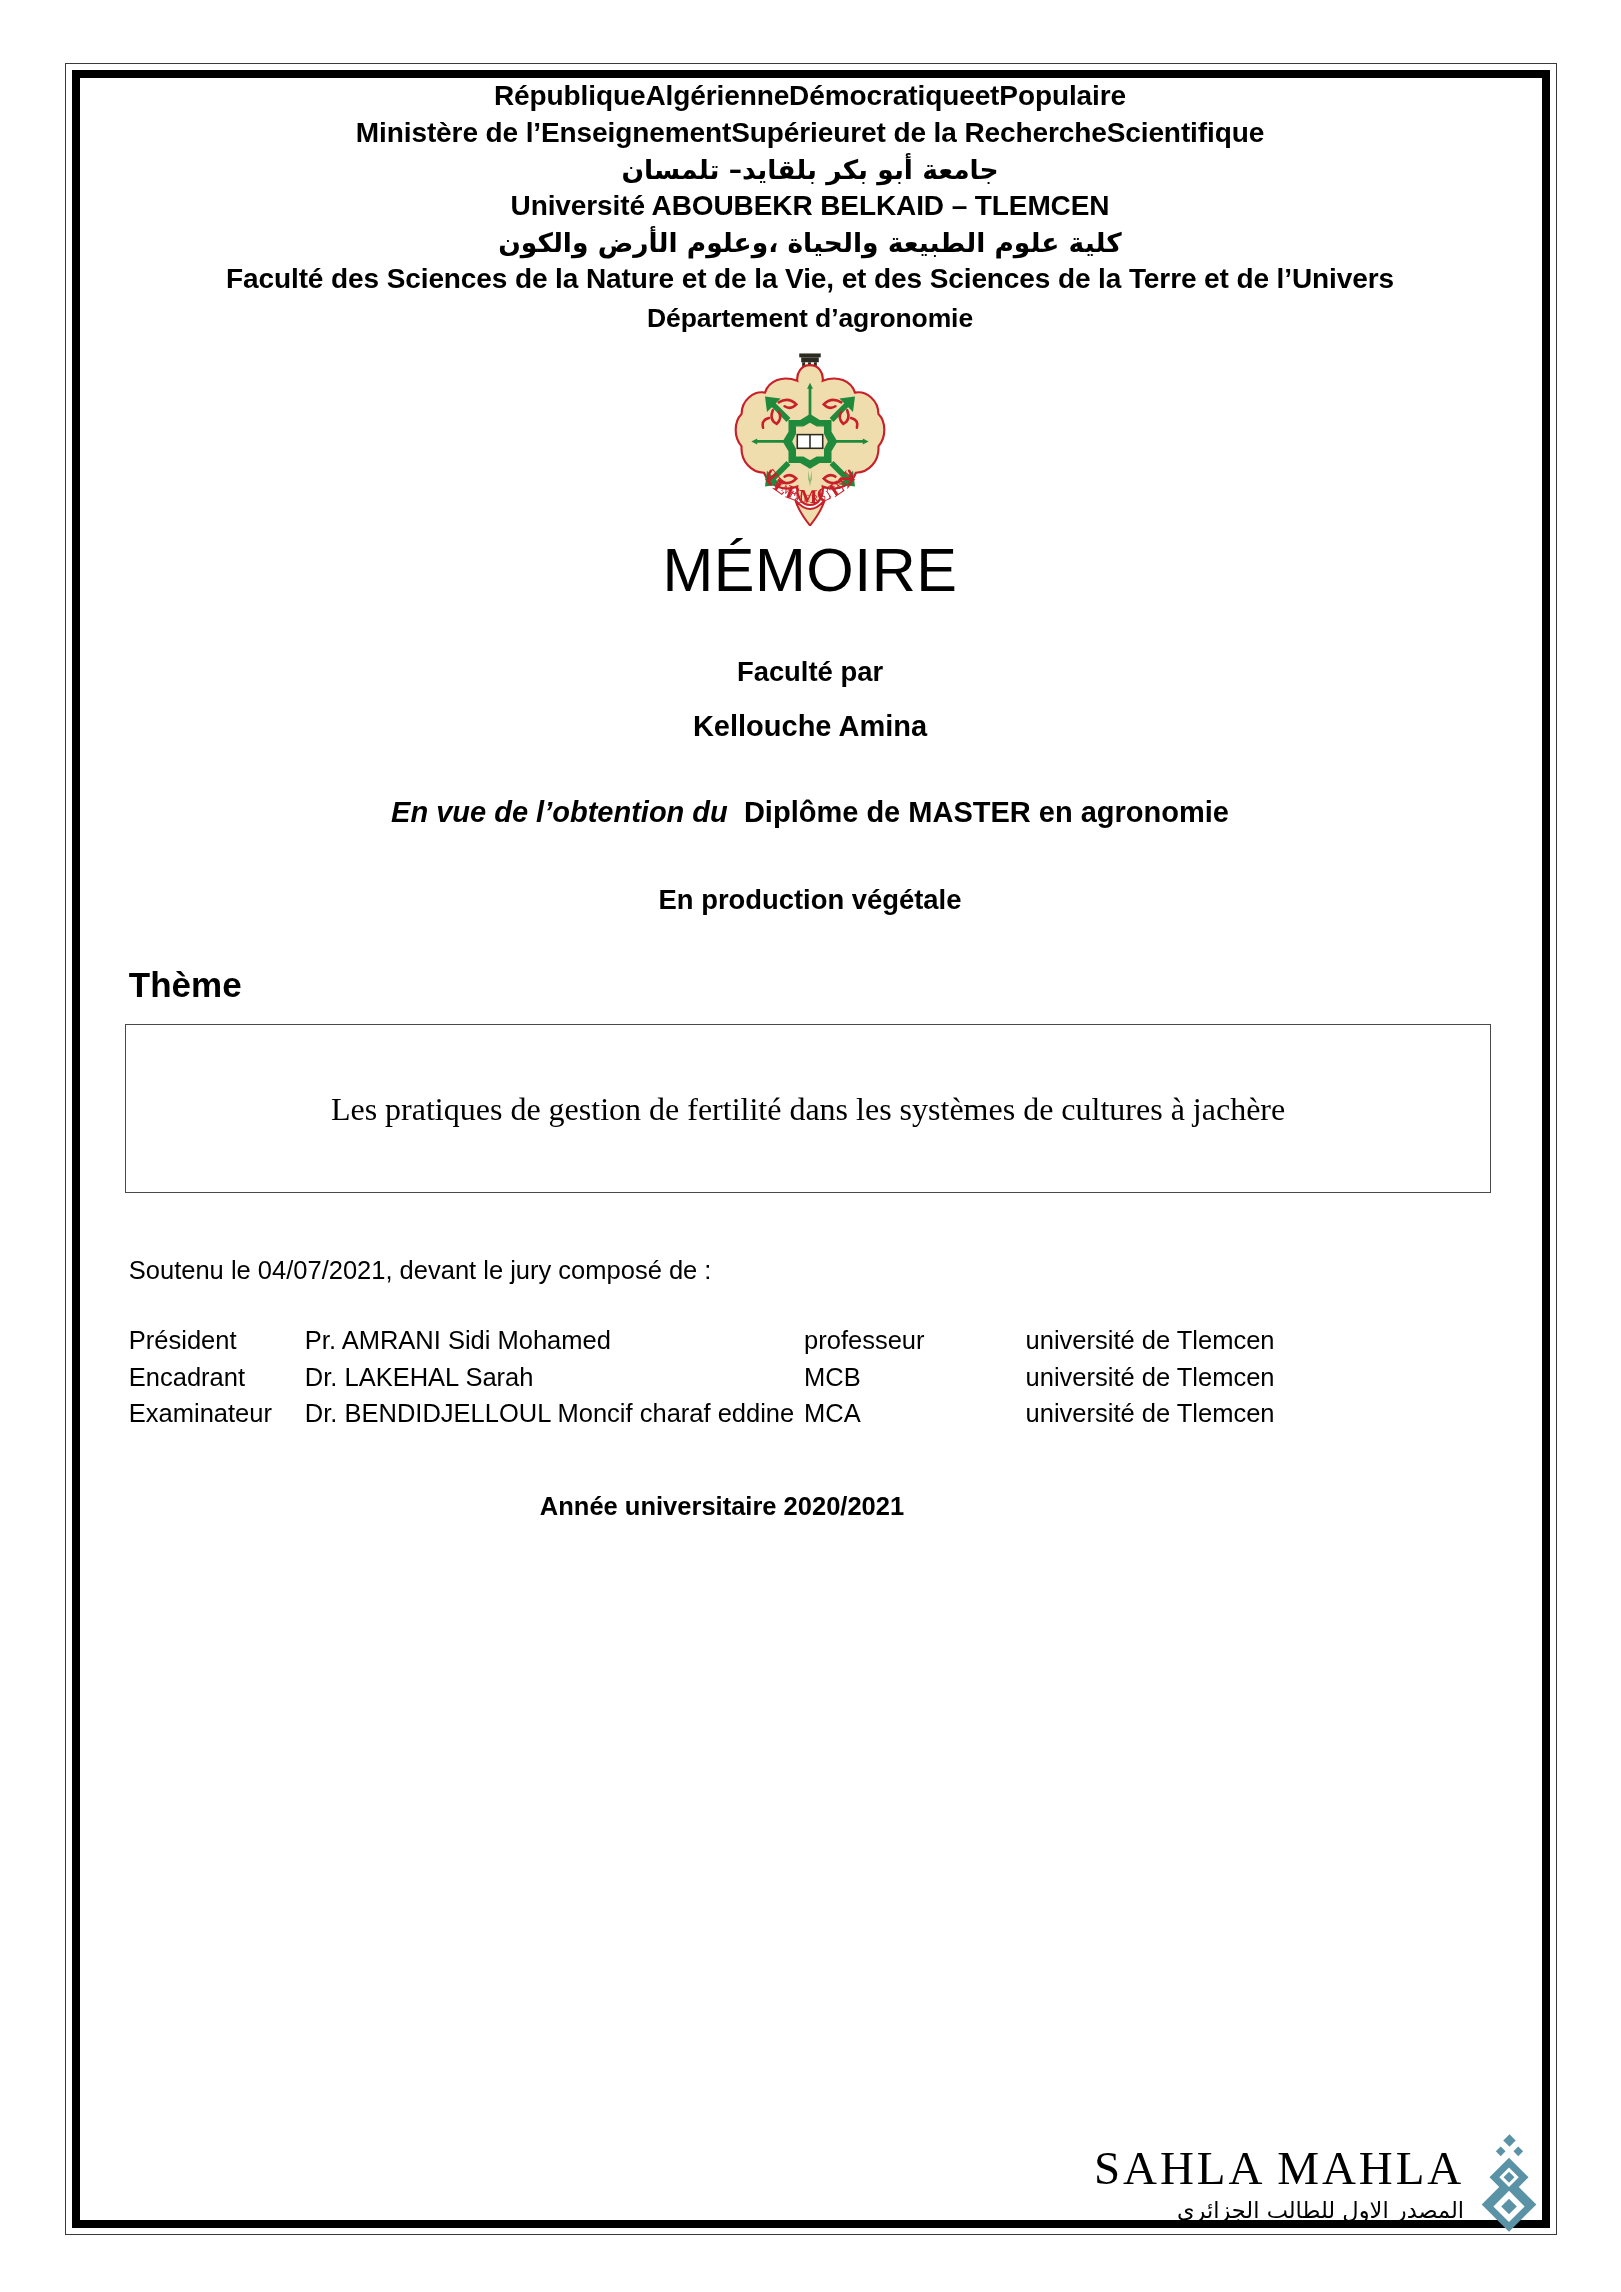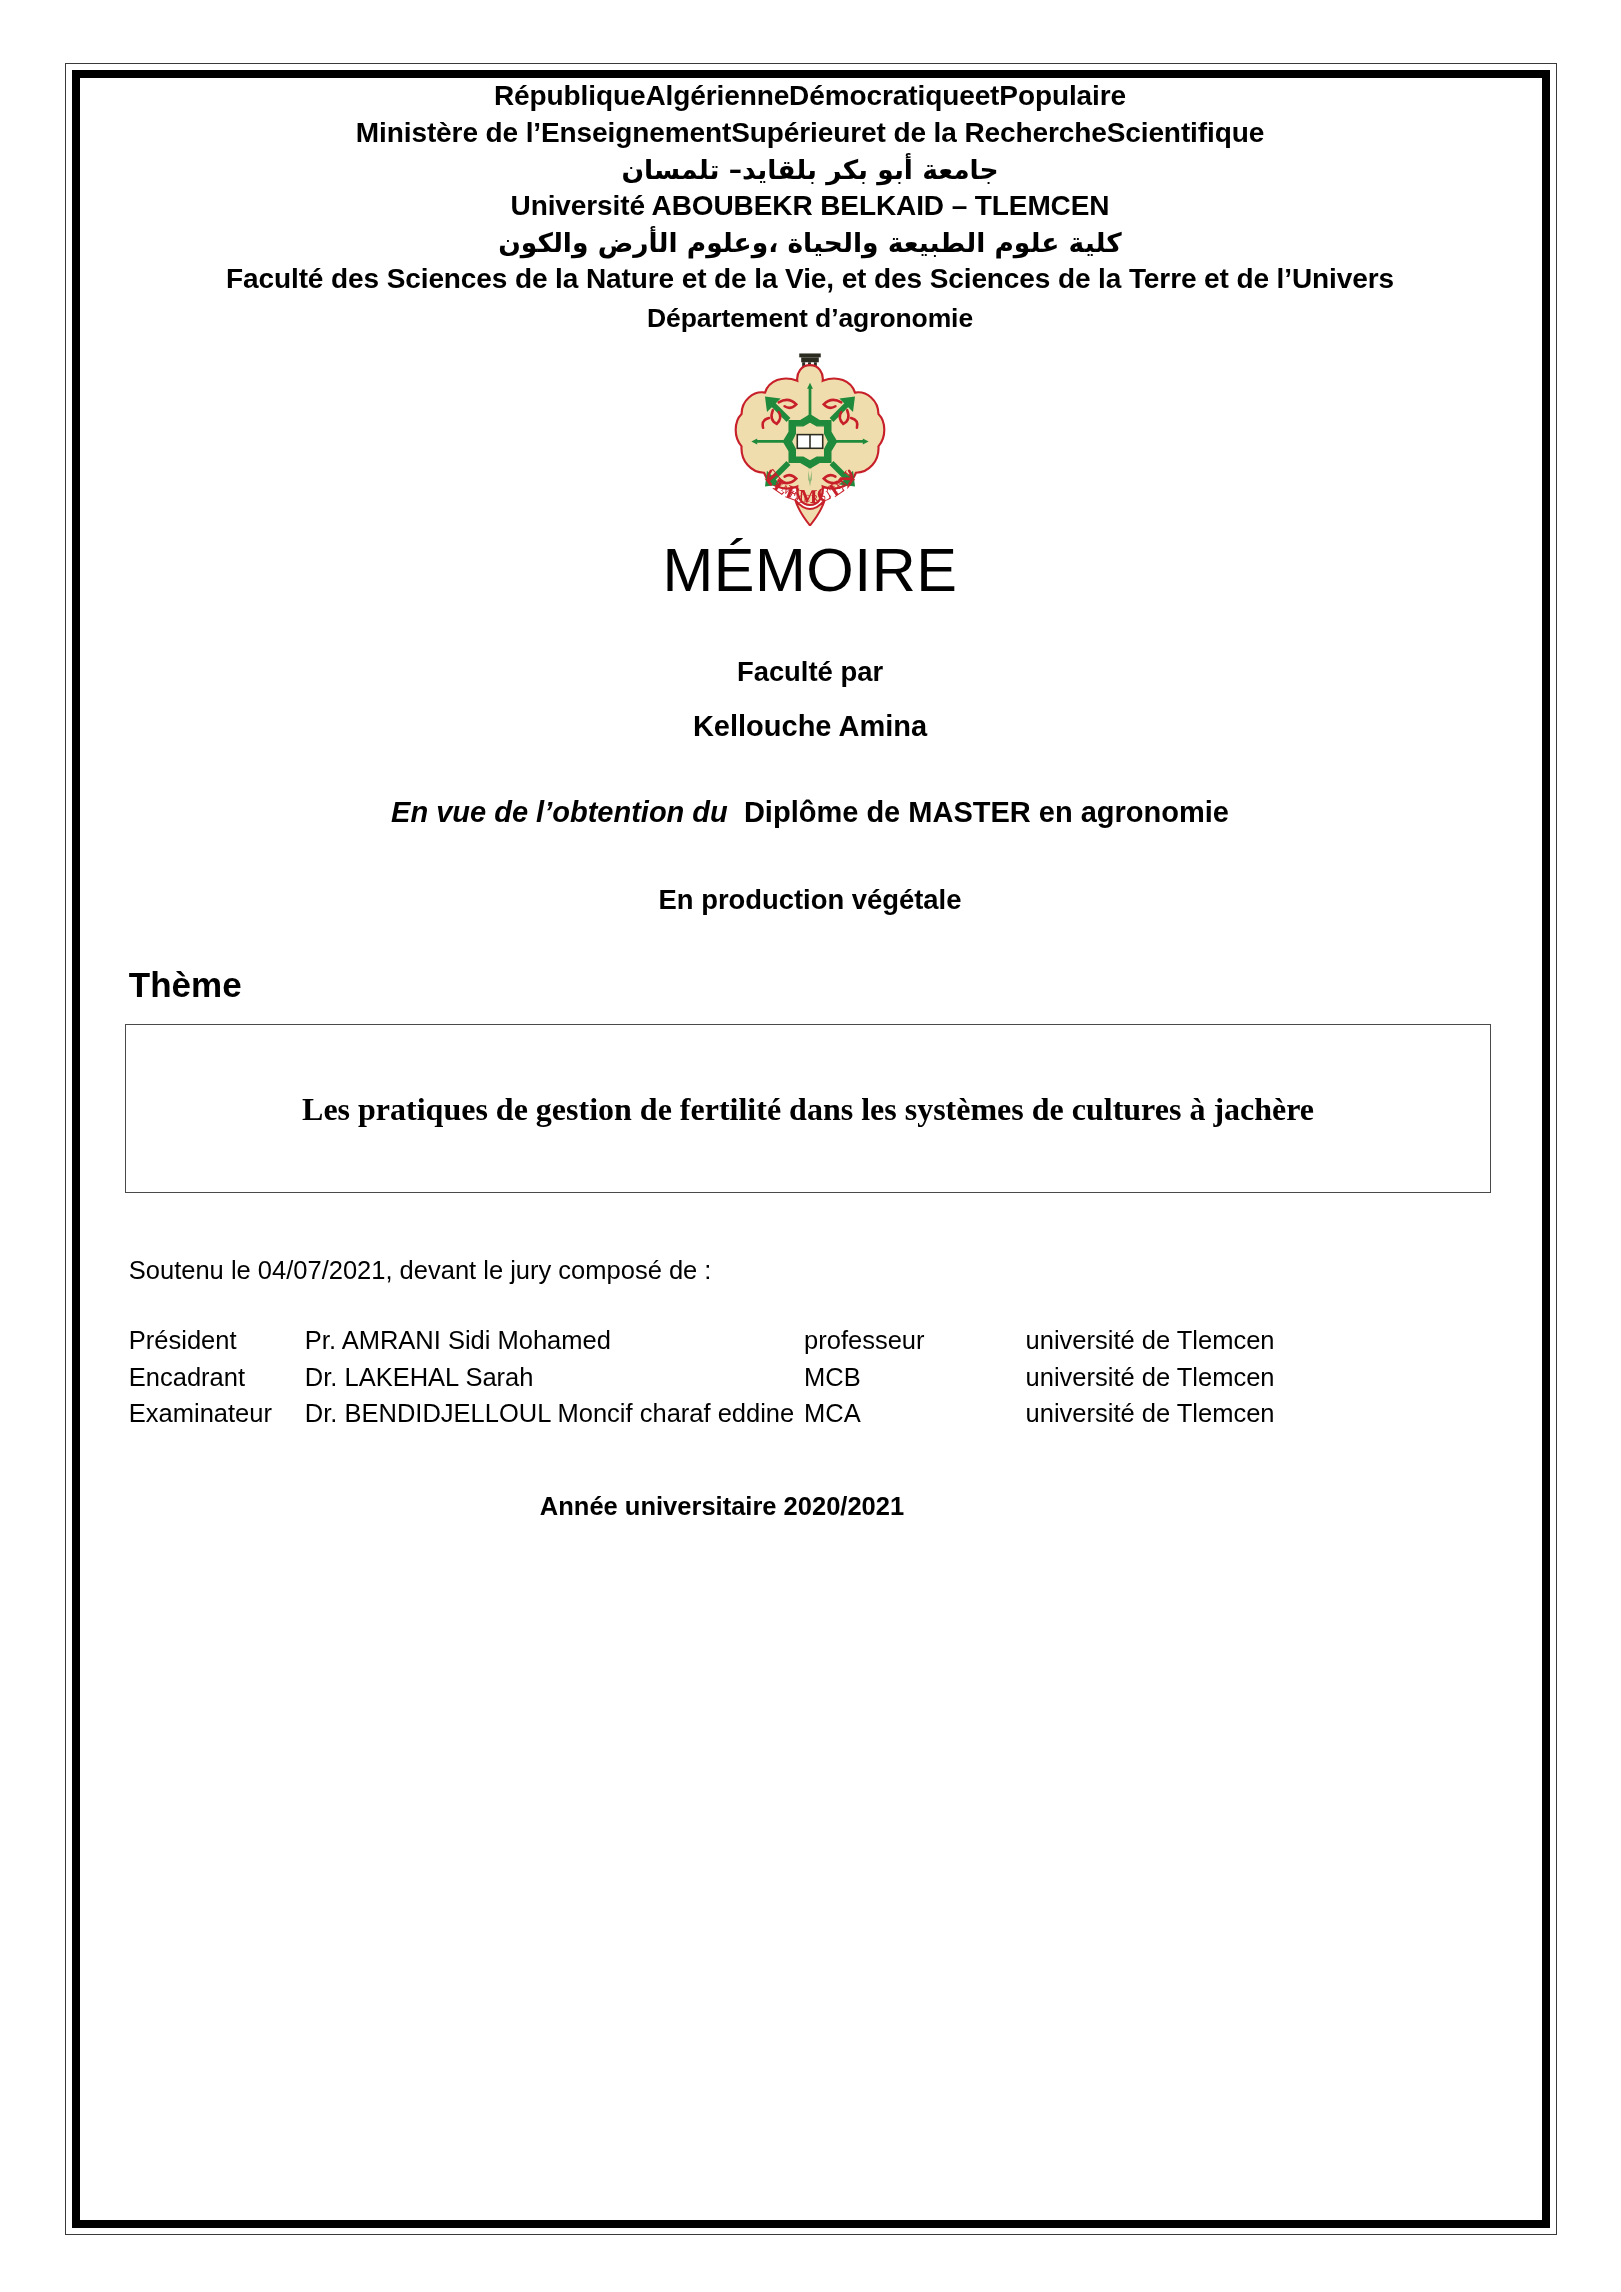--- a/index.html
+++ b/index.html
@@ -142,21 +142,21 @@
     margin-right: 9.8px;
     height: 169px;
     border: 1px solid #4a4a4a;
     box-sizing: border-box;
     display: flex;
     align-items: center;
     justify-content: center;
   }
   .theme-title {
     font-family: "Liberation Serif", serif;
-    font-weight: bold;
+    font-weight: normal;
     font-size: 32px;
     text-align: center;
     padding: 0 17.6px;
     line-height: 1.25;
   }
 
   
   .soutenu {
     font-size: 25.5px;
     margin-top: 63px;
@@ -355,15 +355,38 @@
           <td class="col-grade">MCA</td>
           <td class="col-univ">université de Tlemcen</td>
         </tr>
       </tbody>
     </table>
 
     <div class="annee">Année universitaire 2020/2021</div>
 
   </div>
 
+  <div id="watermark">
+    <div id="wm-text">
+      <div id="wm-title">SAHLA MAHLA</div>
+      <div id="wm-sub">المصدر الاول للطالب الجزائري</div>
+    </div>
+    <svg width="82" height="102" viewBox="0 0 84 104" xmlns="http://www.w3.org/2000/svg">
+      <g fill="#5b93a6">
+        <rect x="38" y="2" width="9" height="9" transform="rotate(45 42.5 6.5)"></rect>
+        <rect x="30" y="14" width="7" height="7" transform="rotate(45 33.5 17.5)"></rect>
+        <rect x="48" y="14" width="7" height="7" transform="rotate(45 51.5 17.5)"></rect>
+        <path d="M42 24 L62 44 L42 64 L22 44 Z"></path>
+        <path d="M42 44 L70 72 L42 100 L14 72 Z"></path>
+      </g>
+      <g fill="#ffffff">
+        <path d="M42 34 L52 44 L42 54 L32 44 Z"></path>
+        <path d="M42 58 L58 74 L42 90 L26 74 Z"></path>
+      </g>
+      <g fill="#5b93a6">
+        <path d="M42 66 L50 74 L42 82 L34 74 Z"></path>
+        <rect x="38" y="40" width="8" height="8" transform="rotate(45 42 44)"></rect>
+      </g>
+    </svg>
+  </div>
 
 </div>
 
 
 </body></html>

